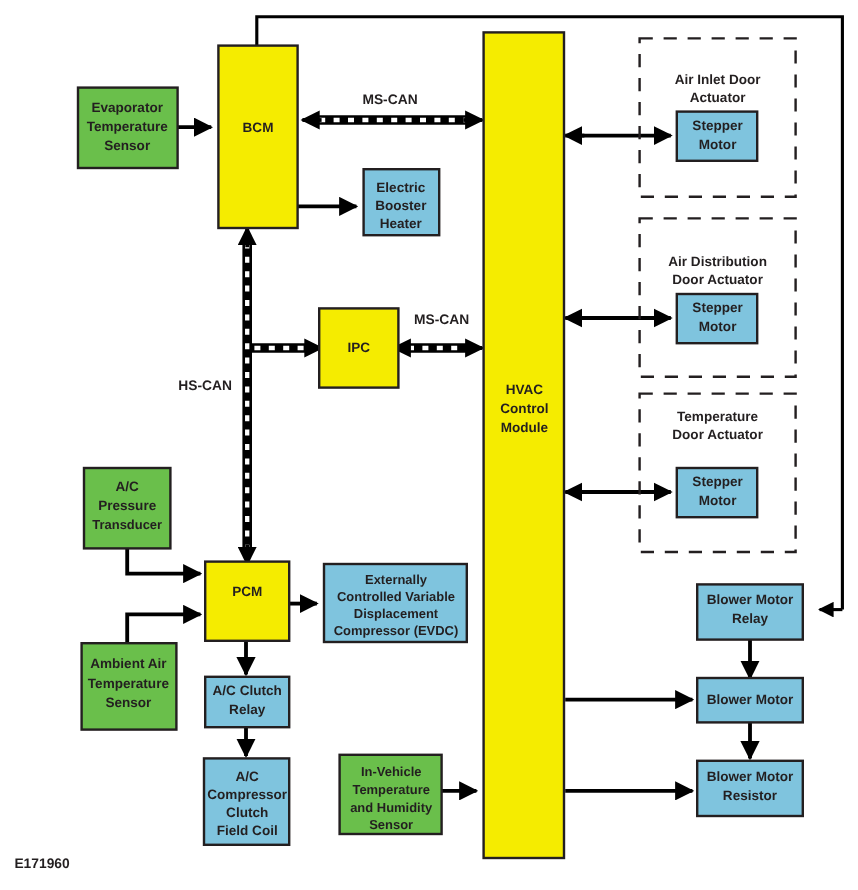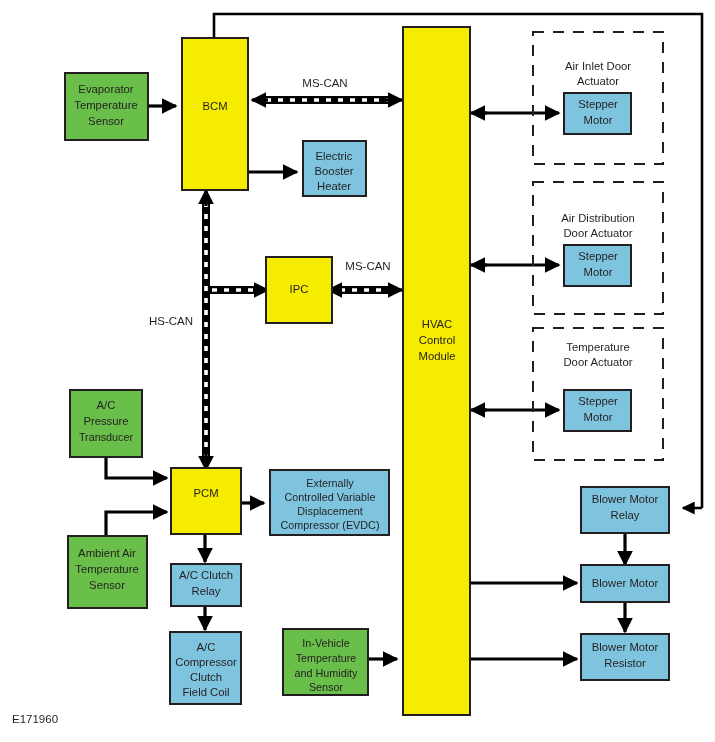--- a/index.html
+++ b/index.html
@@ -11,20 +11,21 @@
     width: 715px;
     height: 742px;
     font-family: "Liberation Sans", sans-serif;
     overflow: hidden;
   }
   #diagram-root {
     position: relative;
     width: 715px;
     height: 742px;
     background: #ffffff;
+    font-weight: bold;
   }
   svg#diagram-canvas {
     position: absolute;
     top: 0;
     left: 0;
     width: 715px;
     height: 742px;
     display: block;
   }
   .node-rect {

